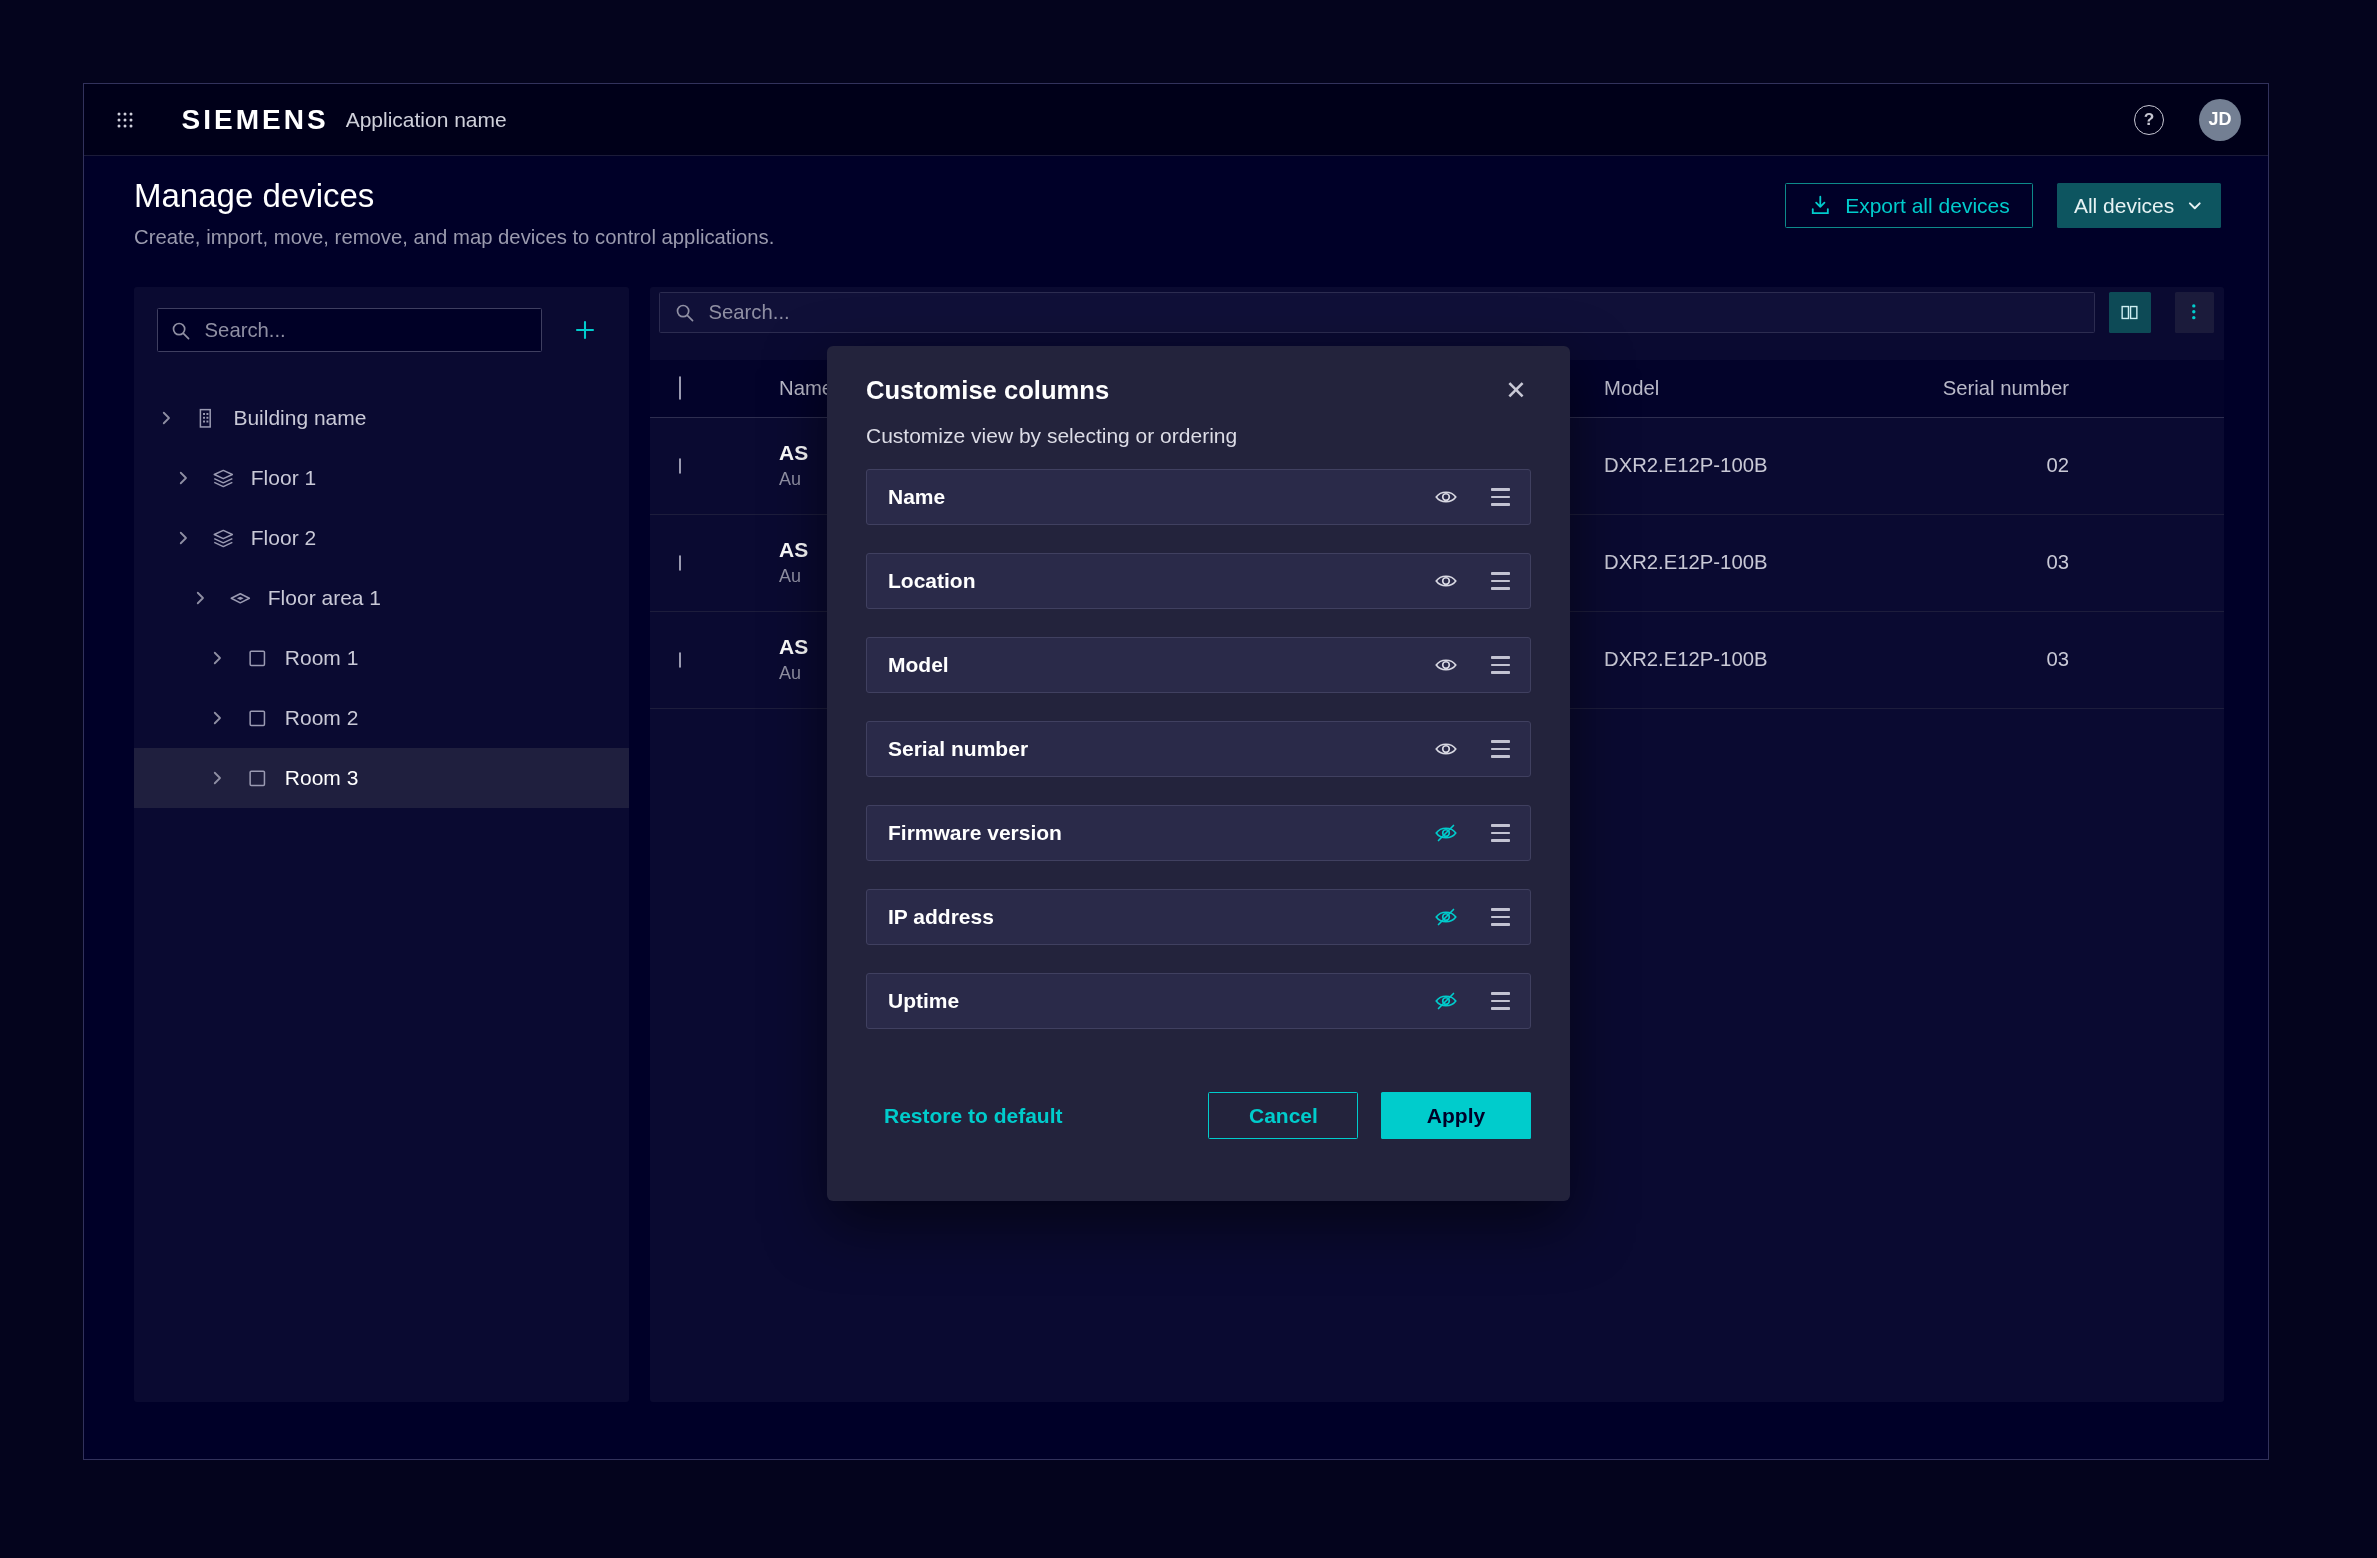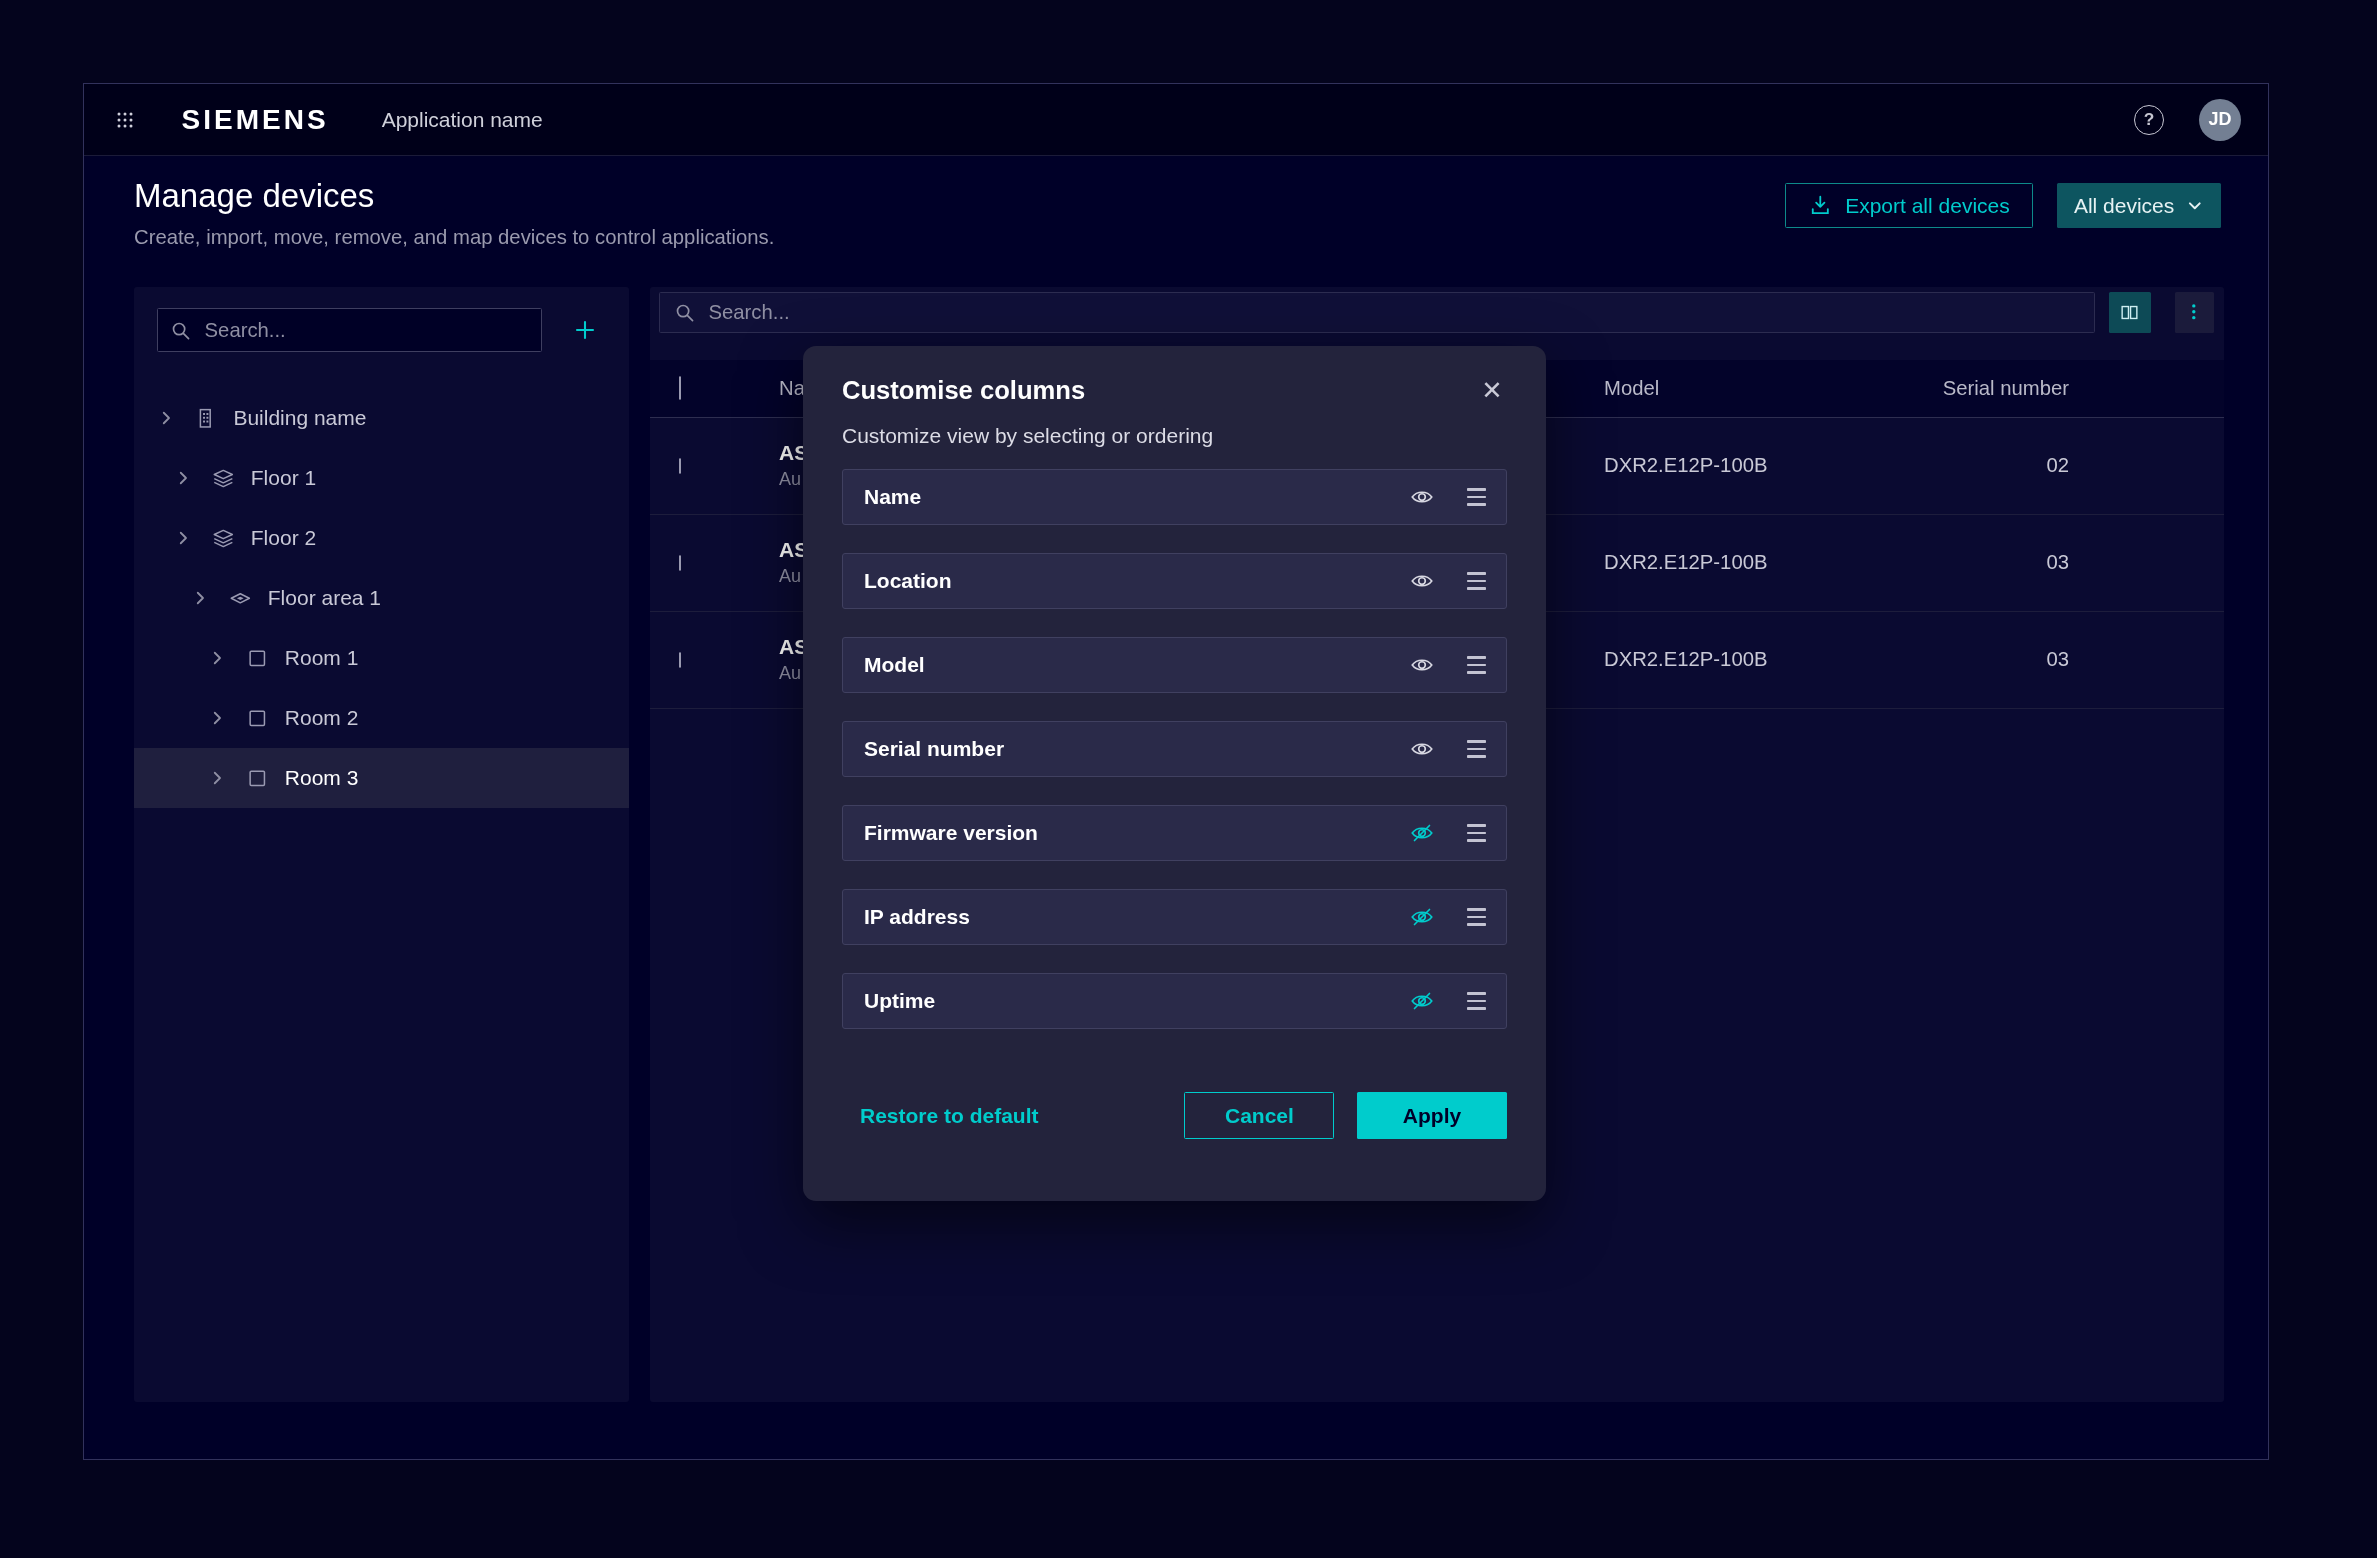--- a/index.html
+++ b/index.html
@@ -13,21 +13,21 @@
     position:absolute;left:83px;top:83px;width:2186px;height:1377px;
     background:#000028;border:1.5px solid #32325c;box-sizing:border-box;
   }
   
   .topbar{
     height:72px;background:#000019;display:flex;align-items:center;
     padding:0 15px 0 25.6px;border-bottom:0.8px solid #1b1b38;box-sizing:border-box;
   }
   .apps-btn{width:30px;height:30px;display:flex;align-items:center;justify-content:center;color:#cfcfdb;background:transparent;border:none;}
   .brand{font-size:28px;font-weight:800;letter-spacing:3px;color:#ffffff;margin-left:42px;}
-  .appname{color:#cfd0da;font-size:21px;margin-left:53px;}
+  .appname{color:#cfd0da;font-size:21px;margin-left:17px;}
   .topbar-right{margin-left:auto;display:flex;align-items:center;gap:35px;padding-right:12px;}
   .help-btn{width:30px;height:30px;border:1.9px solid #c6c6d2;border-radius:50%;color:#c6c6d2;
     display:flex;align-items:center;justify-content:center;font-size:17.3px;font-weight:700;background:transparent;box-sizing:border-box;}
   .avatar{width:42px;height:42px;border-radius:50%;background:#737f93;color:#ffffff;
     display:flex;align-items:center;justify-content:center;font-size:18px;font-weight:700;}
   
   .page-header{display:flex;justify-content:space-between;align-items:flex-start;padding:21px 47px 0 50px;}
   .page-title{font-size:33px;color:#ffffff;font-weight:400;line-height:38px;}
   .page-subtitle{margin-top:10.5px;font-size:20.3px;color:#9a9aae;}
   .header-actions{display:flex;gap:24px;margin-top:6px;}
@@ -65,22 +65,22 @@
   .t-row{height:96px;display:grid;grid-template-columns:129px 825px 325px 1fr;align-items:center;border-bottom:0.8px solid #1d1d3c;}
   .cell-check{padding-left:29px;}
   .checkbox{width:22.6px;height:22.6px;border:1.5px solid #9a9ab0;border-radius:2.3px;background:transparent;box-sizing:border-box;}
   .name-top{color:#ffffff;font-weight:700;font-size:21px;line-height:24px;}
   .name-sub{color:#9191a5;font-size:18px;margin-top:4.5px;}
   .cell-model{color:#c9c9d6;font-size:20.3px;}
   .cell-serial{text-align:right;padding-right:155px;color:#c9c9d6;font-size:20.3px;}
   .th-serial{text-align:right;padding-right:155px;}
   
   .modal{
-    position:absolute;left:803px;top:346px;width:743px;height:855px;z-index:20;
-    background:#23233c;border-radius:13px;box-shadow:0 22.6px 60px rgba(0,0,0,.55);
+    position:absolute;left:827px;top:346px;width:743px;height:855px;z-index:20;
+    background:#23233c;border-radius:6px;box-shadow:0 22.6px 60px rgba(0,0,0,.55);
     padding:30px 39px 0 39px;box-sizing:border-box;
   }
   .modal-head{display:flex;justify-content:space-between;align-items:flex-start;}
   .modal-title{font-size:25.6px;font-weight:700;color:#ffffff;}
   .modal-close{background:transparent;border:none;color:#c9c9d6;font-size:25.6px;line-height:25.6px;padding:0;width:30px;height:30px;}
   .modal-sub{margin-top:18px;font-size:21px;color:#dcdce6;}
   .col-list{margin-top:21px;}
   .col-item{height:56px;background:#2a2a49;border:0.8px solid #404060;border-radius:3px;
     display:flex;align-items:center;padding:0 19.6px 0 21px;margin-bottom:28px;box-sizing:border-box;}
   .col-label{flex:1;font-size:21px;font-weight:700;color:#ffffff;}

